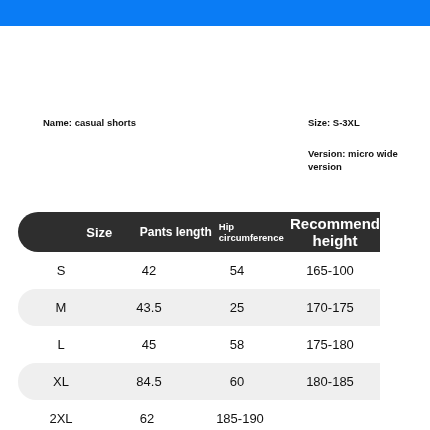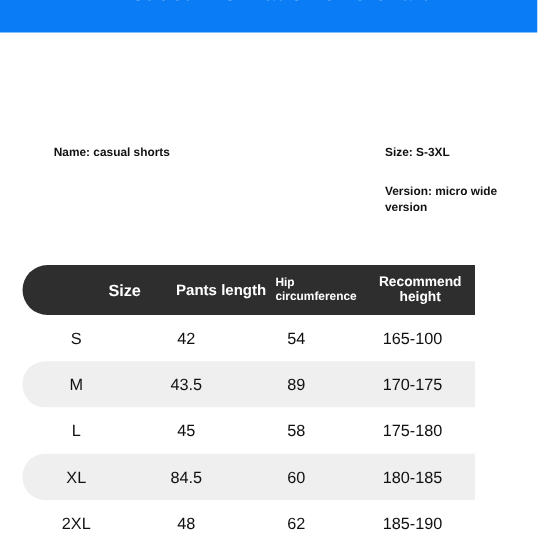--- a/index.html
+++ b/index.html
@@ -116,21 +116,21 @@
   .row.header .c-len {
     font-size: 12px;
     font-weight: bold;
   }
   .row.header .c-hip {
     font-size: 9.5px;
     font-weight: bold;
     line-height: 11.5px;
   }
   .row.header .c-rec {
-    font-size: 11px;
+    font-size: 15px;
     font-weight: bold;
   }
 
   .row.body .c-size { font-size: 13px; }
   .row.body .c-len  { font-size: 13px; }
   .row.body .c-hip  { font-size: 13px; text-align: center; padding-left: 0; }
   .row.body .c-rec  { font-size: 13px; }
 </style>
 </head>
 <body>
@@ -162,38 +162,37 @@
   <div class="row body">
     <div class="c-size">S</div>
     <div class="c-len">42</div>
     <div class="c-hip">54</div>
     <div class="c-rec">165-100</div>
   </div>
 
   <div class="row body alt">
     <div class="c-size">M</div>
     <div class="c-len">43.5</div>
-    <div class="c-hip">89</div>
+    <div class="c-hip">25</div>
     <div class="c-rec">170-175</div>
   </div>
 
   <div class="row body">
     <div class="c-size">L</div>
     <div class="c-len">45</div>
     <div class="c-hip">58</div>
     <div class="c-rec">175-180</div>
   </div>
 
   <div class="row body alt">
     <div class="c-size">XL</div>
     <div class="c-len">84.5</div>
     <div class="c-hip">60</div>
     <div class="c-rec">180-185</div>
   </div>
 
   <div class="row body">
     <div class="c-size">2XL</div>
-    <div class="c-len">48</div>
     <div class="c-hip">62</div>
     <div class="c-rec">185-190</div>
   </div>
 
 </div>
 
 </body></html>

